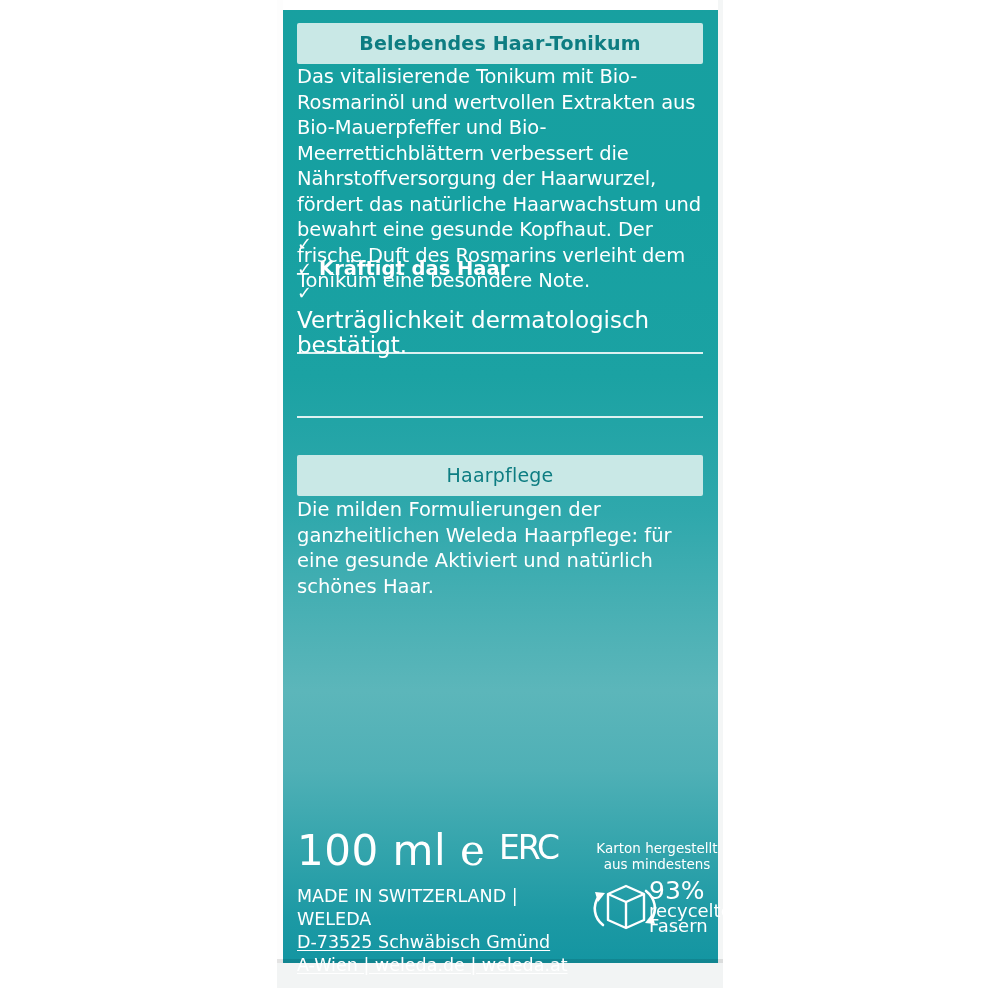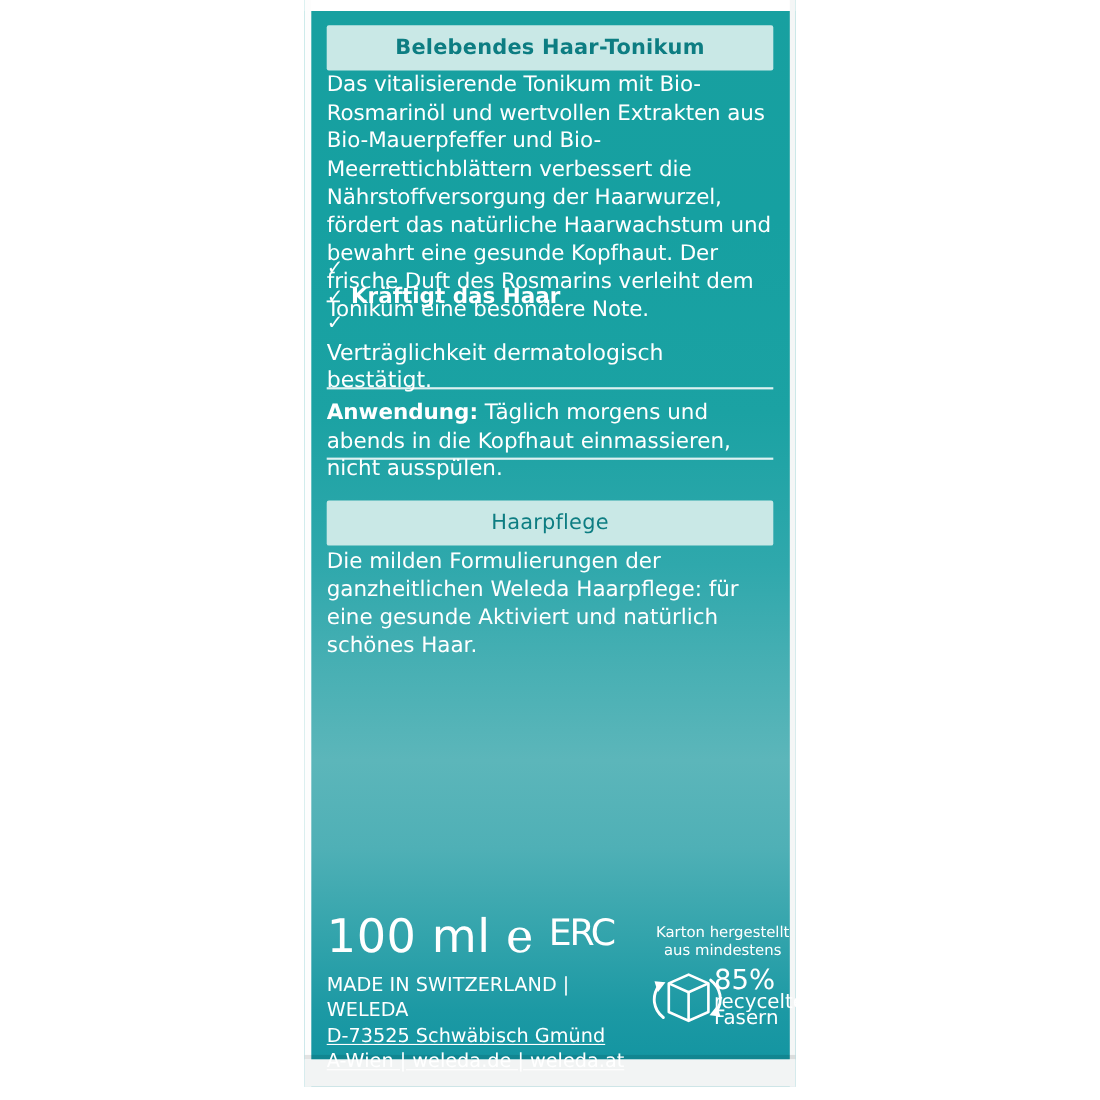--- a/index.html
+++ b/index.html
@@ -131,21 +131,21 @@
     font-weight: bold;
     font-size: 18px;
   }
 
   #derma-note {
     position: absolute;
     left: 0;
     top: 308px;
     width: 406px;
     color: #ffffff;
-    font-size: 20px;
+    font-size: 23px;
     line-height: 25px;
   }
 
   #rule-top {
     position: absolute;
     left: 0;
     top: 352px;
     width: 406px;
     height: 1.5px;
     background: rgba(255,255,255,0.85);
@@ -311,23 +311,20 @@
         </div>
         <div class="claim">
           <span class="check">✓</span>
         </div>
       </div>
 
       <div id="derma-note">Verträglichkeit dermatologisch bestätigt.</div>
 
       <div id="rule-top"></div>
 
-      <div id="usage">
-        <span class="label">Anwendung:</span><span> Täglich morgens und abends in die Kopfhaut einmassieren, nicht ausspülen.</span>
-      </div>
 
       <div id="rule-bottom"></div>
 
       <div id="care-banner">
         <div class="banner">Haarpflege</div>
       </div>
 
       <div id="para-care">Die milden Formulierungen der ganzheitlichen Weleda Haarpflege: für eine gesunde Aktiviert und natürlich schönes Haar.</div>
 
       <div id="volume-row">
@@ -352,21 +349,21 @@
               <path d="M62,40 C69,30 66,18 57,11"></path>
             </g>
             <polygon points="6,12 16,13 9,22" fill="#ffffff"></polygon>
             <polygon points="66,44 56,43 63,34" fill="#ffffff"></polygon>
             <g fill="none" stroke="#ffffff" stroke-width="2.4" stroke-linejoin="round">
               <polygon points="37,6 55,14 55,40 37,48 19,40 19,14"></polygon>
               <path d="M19,14 L37,22 L55,14"></path>
               <path d="M37,22 L37,48"></path>
             </g>
           </svg>
-          <span id="recycle-pct">85%</span>
+          <span id="recycle-pct">93%</span>
           <span id="recycle-sub">
             <span>recycelten</span><br>
             <span>Fasern</span>
           </span>
         </div>
       </div>
 
     </div>
   </div>
 </div>

